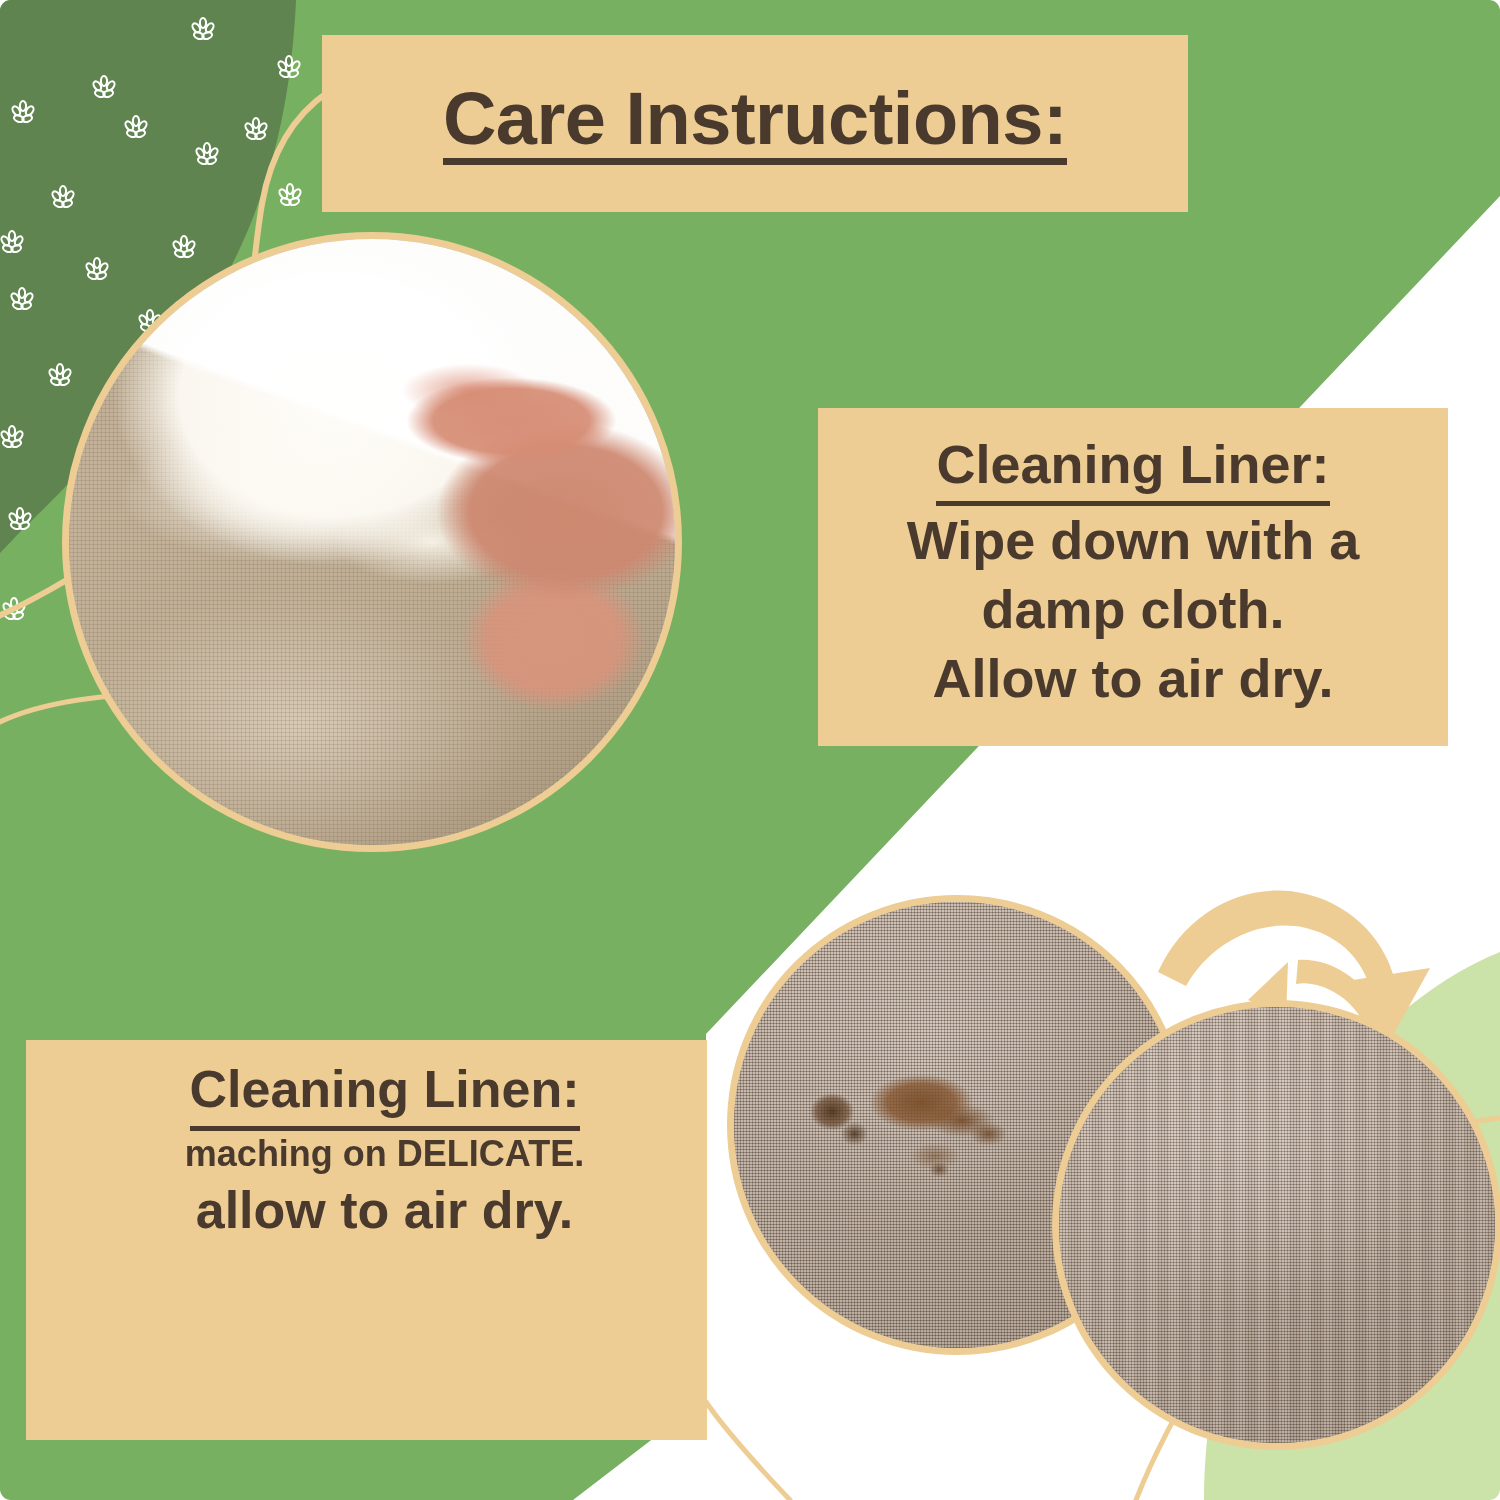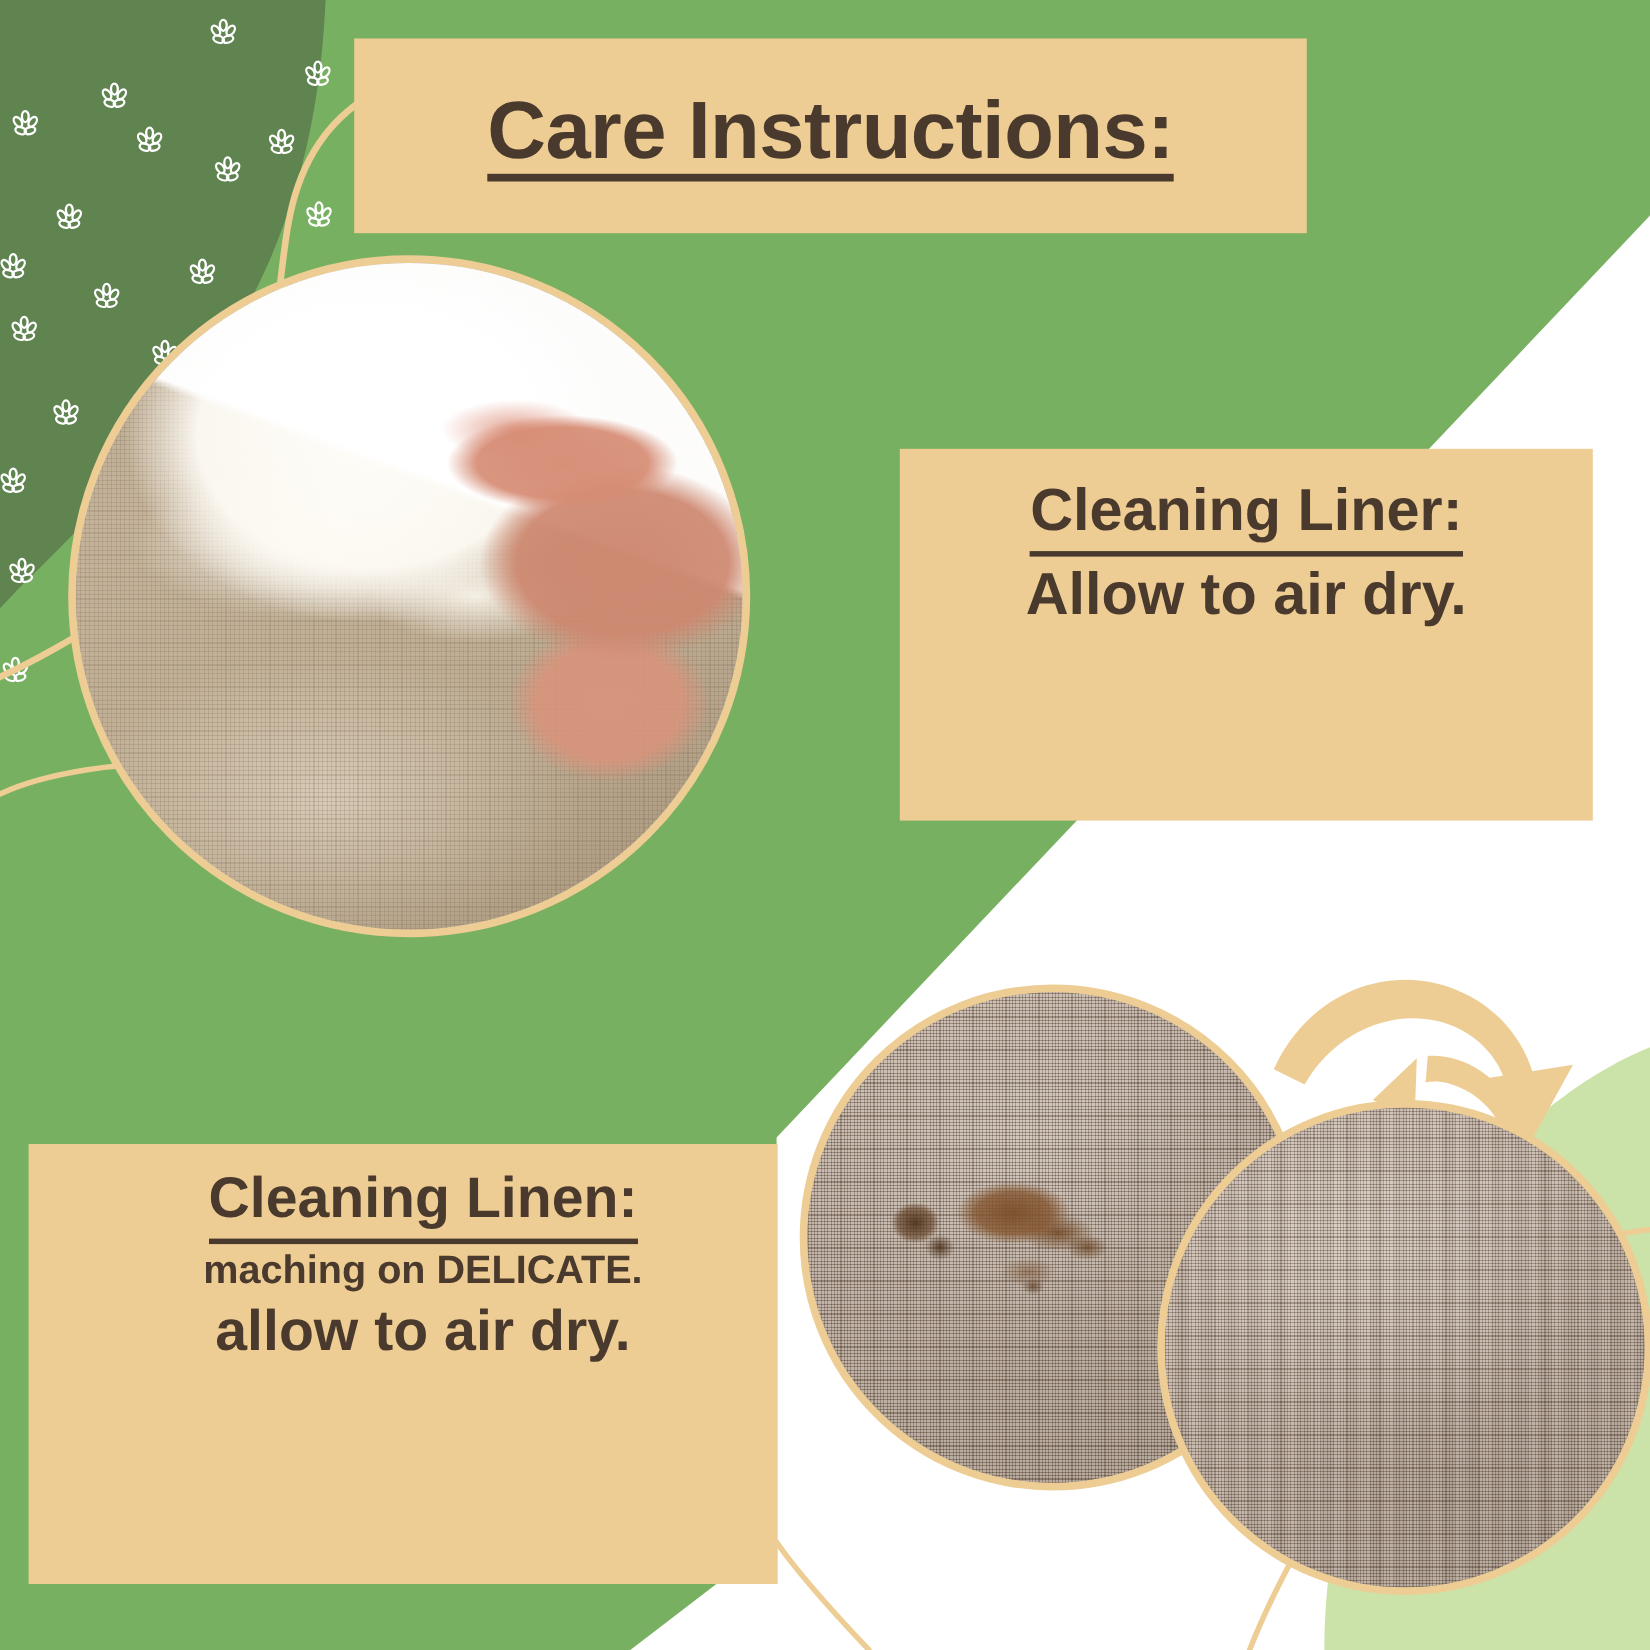--- a/index.html
+++ b/index.html
@@ -7,20 +7,21 @@
     padding: 0;
     background: #ffffff;
   }
   #poster {
     position: relative;
     width: 1500px;
     height: 1500px;
     overflow: hidden;
     background: #ffffff;
     font-family: "Liberation Sans", sans-serif;
+    border-radius: 11px;
   }
 
   
   .bg-layer {
     position: absolute;
     inset: 0;
     width: 1500px;
     height: 1500px;
   }
 
@@ -290,20 +291,22 @@
   <div class="tan-panel" id="panel-title">
     <span class="line">
       <span class="heading-underline">Care Instructions:</span>
     </span>
   </div>
 
   <div class="tan-panel" id="panel-liner">
     <span class="line">
       <span class="heading-underline">Cleaning Liner:</span>
     </span>
+    <span class="line">Wipe down with a</span>
+    <span class="line">damp cloth.</span>
     <span class="line">Allow to air dry.</span>
   </div>
 
   <div class="tan-panel" id="panel-linen">
     <span class="line">
       <span class="heading-underline">Cleaning Linen:</span>
     </span>
     <span class="line small">maching on DELICATE.</span>
     <span class="line">allow to air dry.</span>
   </div>

